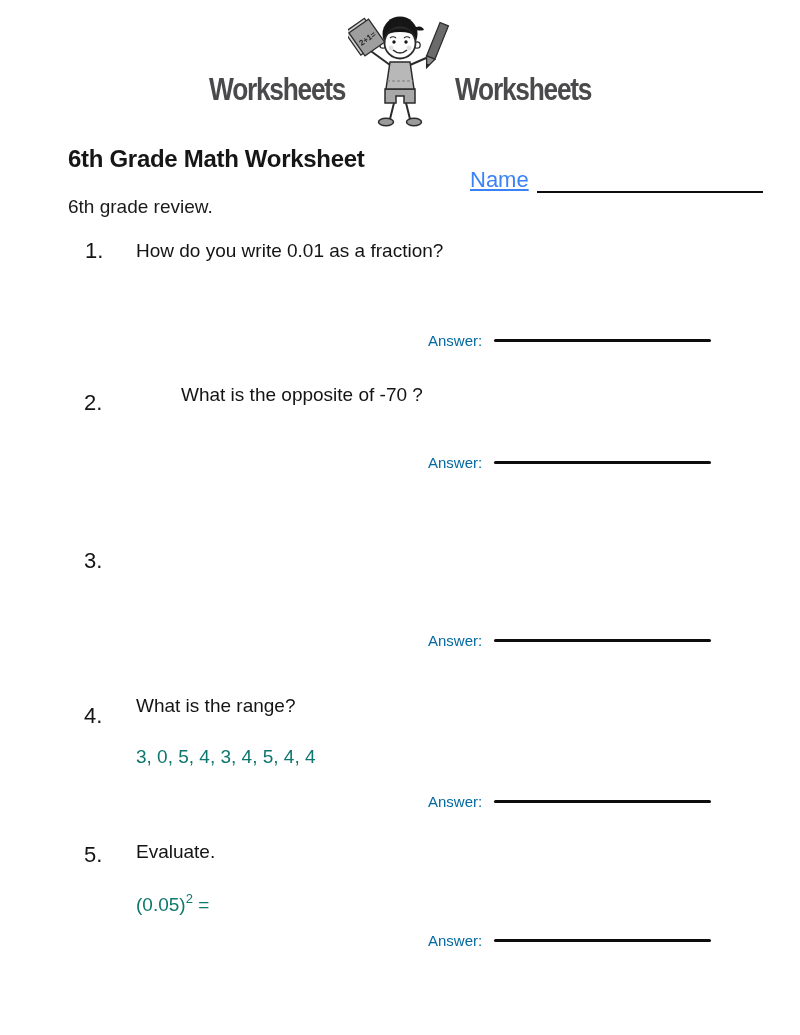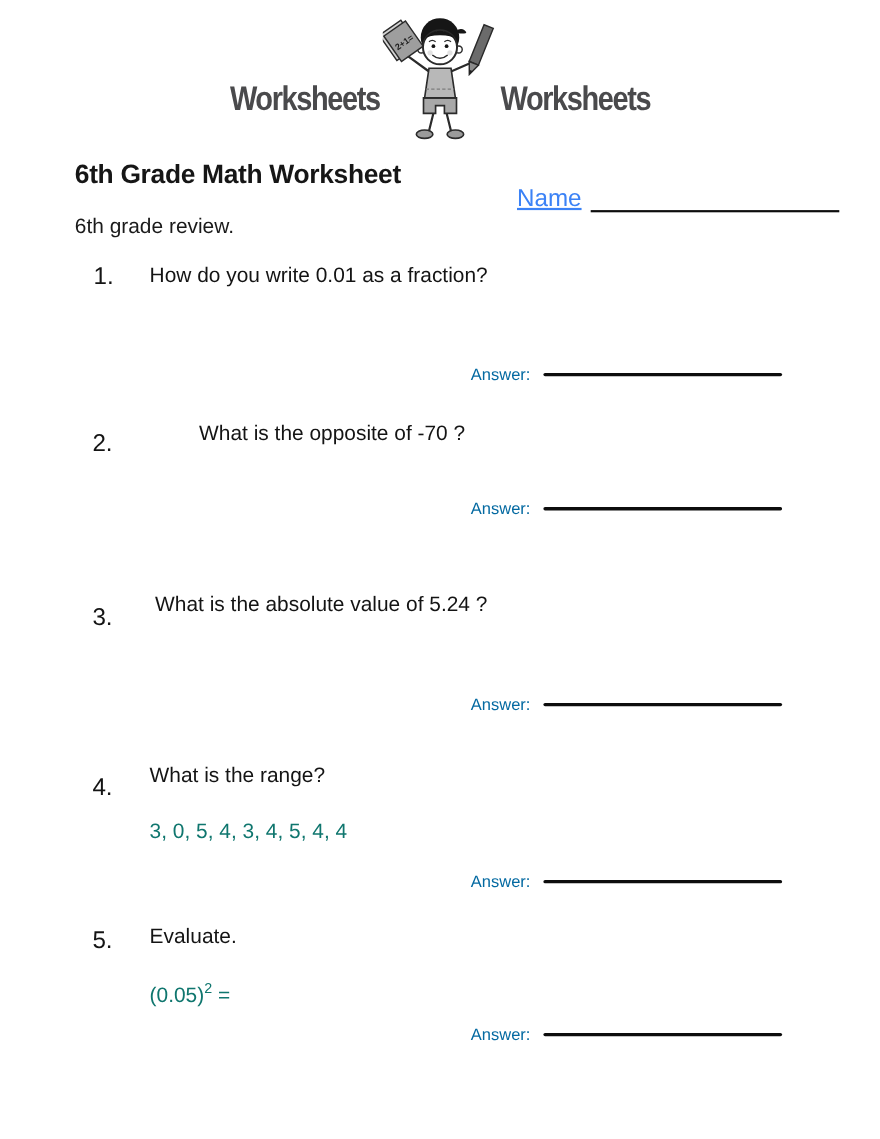--- a/index.html
+++ b/index.html
@@ -121,21 +121,20 @@
   </div>
 
   <span class="q-num" style="left:84px;  top:390px;">2.</span>
   <span class="q-text" style="left:141px; top:384px;margin-left:40px;">What is the opposite of -70 ?</span>
   <div class="answer" style="top:452px;">
     <span class="answer-label">Answer:</span>
     <span class="answer-line"></span>
   </div>
 
   <span class="q-num" style="left:84px;  top:548px;">3.</span>
-  <span class="q-text" style="left:141px; top:539px;">What is the absolute value of 5.24 ?</span>
   <div class="answer" style="top:630px;">
     <span class="answer-label">Answer:</span>
     <span class="answer-line"></span>
   </div>
 
   <span class="q-num" style="left:84px;  top:703px;">4.</span>
   <span class="q-text" style="left:136px; top:695px;">What is the range?</span>
   <span class="q-extra" style="left:136px; top:746px;">3, 0, 5, 4, 3, 4, 5, 4, 4</span>
   <div class="answer" style="top:791px;">
     <span class="answer-label">Answer:</span>

